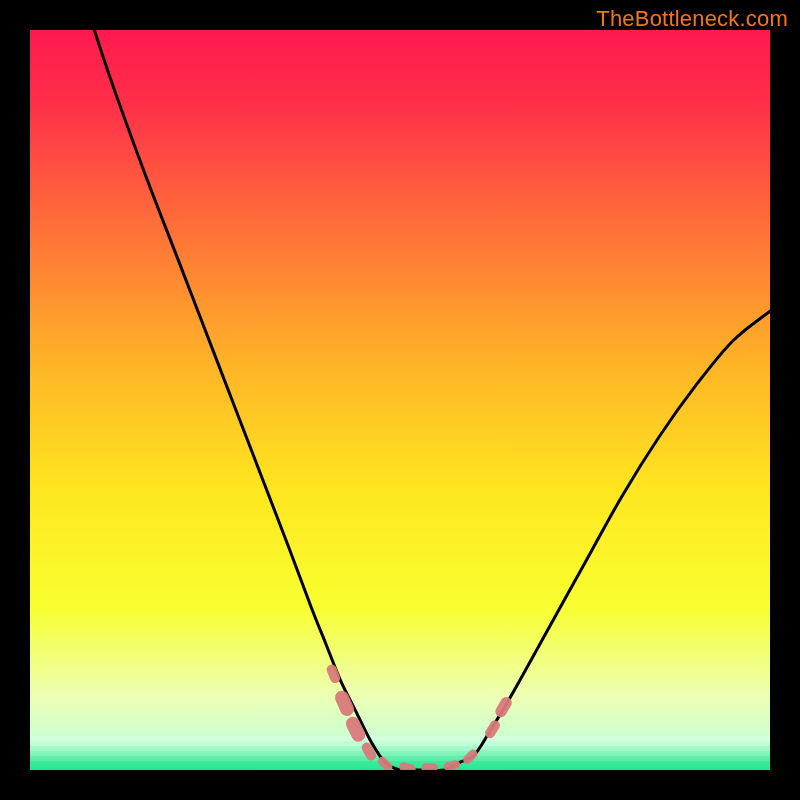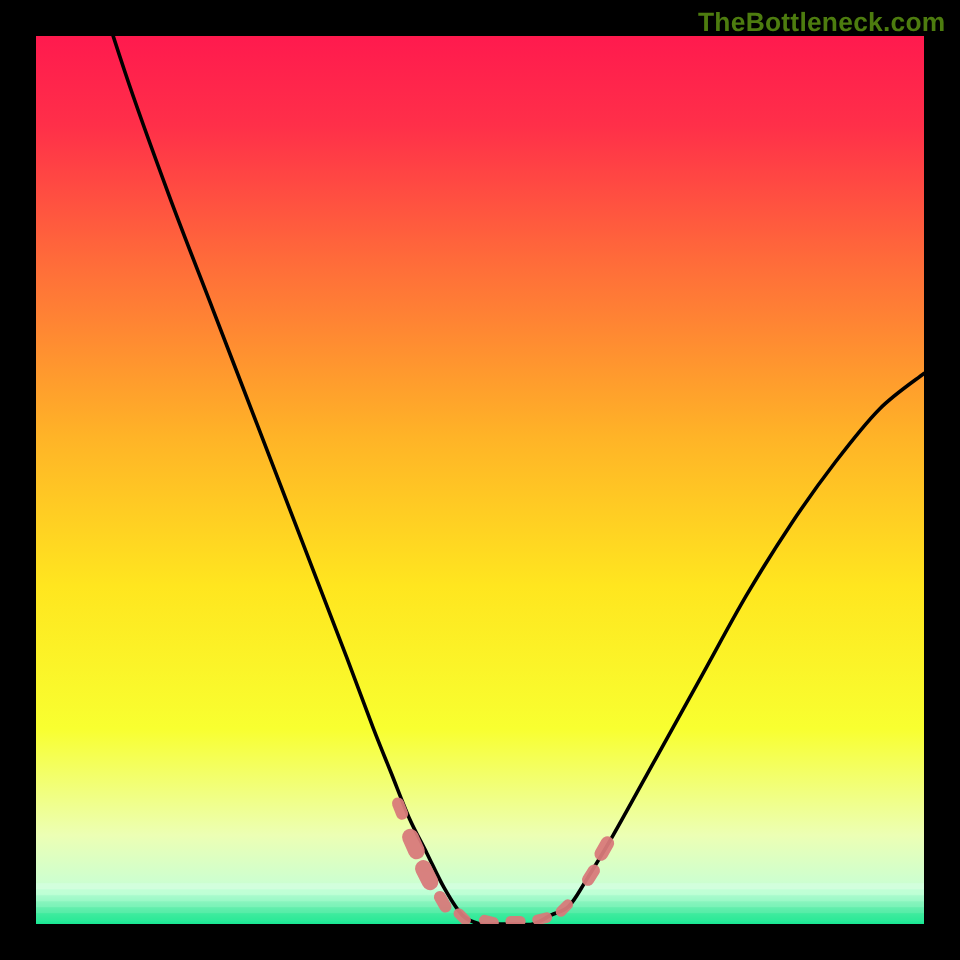--- a/index.html
+++ b/index.html
@@ -23,22 +23,22 @@
     top: 30px;
     width: 740px;
     height: 740px;
     overflow: hidden;
   }
   .watermark {
     position: absolute;
     top: 6px;
     right: 12px;
     font-size: 22px;
-    font-weight: 700;
-    color: #4d7c0f;
+    font-weight: 400;
+    color: #f97316;
     letter-spacing: 0.2px;
   }
   svg { display: block; }
 </style>
 </head>
 <body>
 
 <div class="frame">
 
   <div class="watermark">TheBottleneck.com</div>

